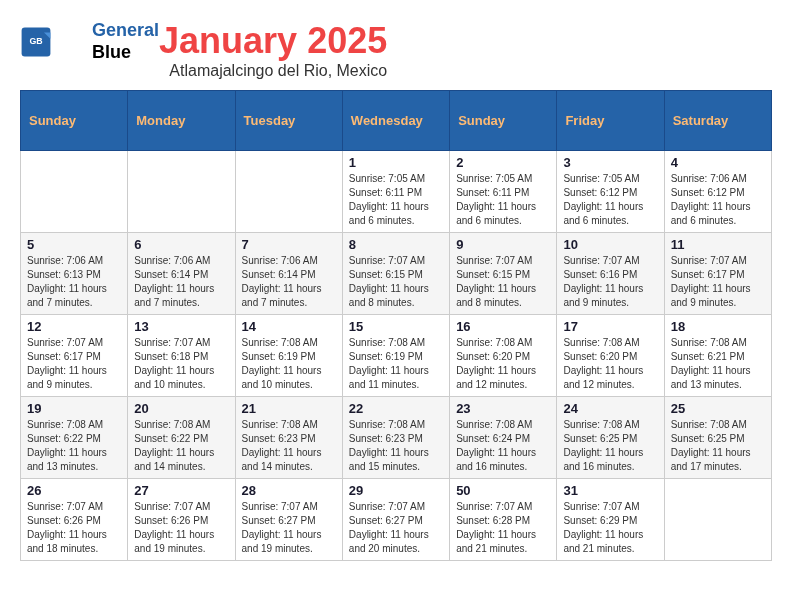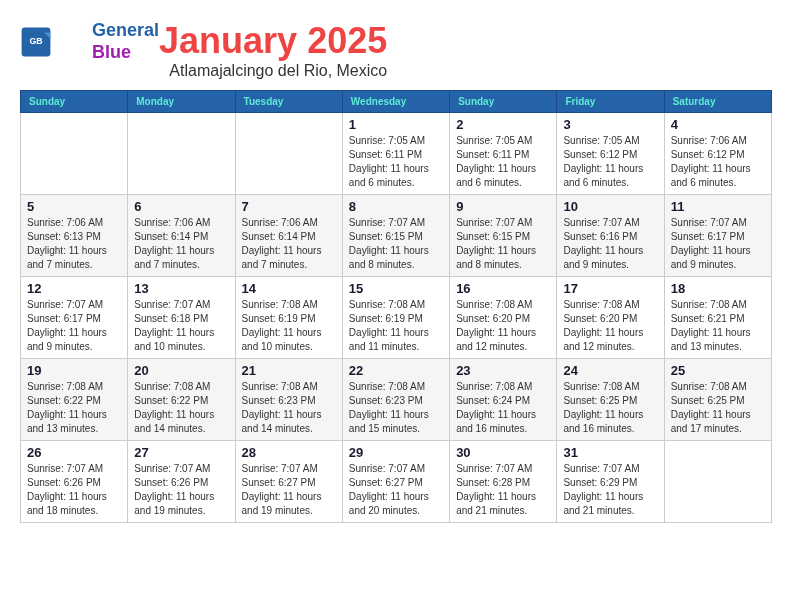--- a/index.html
+++ b/index.html
@@ -46,24 +46,24 @@
       font-size: 16px;
       color: #333;
     }
     .calendar-table {
       width: 100%;
       border-collapse: collapse;
       border: 1px solid #ccc;
     }
     .calendar-table th {
       background-color: #2563a8;
-      color: #5eead4;
+      color: #fdba74;
       text-align: left;
-      padding: 5px 8px;
-      font-size: 10px;
+      padding: 22px 8px;
+      font-size: 13px;
       border: 1px solid #1a4a8a;
     }
     .calendar-table td {
       vertical-align: top;
       border: 1px solid #ccc;
       padding: 4px 6px;
       width: calc(100% / 7);
       min-height: 80px;
       background: #fff;
     }
@@ -92,21 +92,21 @@
 <div class="header-section">
   <div class="logo-area">
     <svg class="logo-icon" viewBox="0 0 40 40">
       <rect x="2" y="2" width="36" height="36" rx="4" fill="#2563a8"></rect>
       <text x="20" y="22" text-anchor="middle" fill="white" font-size="11" font-weight="bold" font-family="Arial">GB</text>
       <polygon points="30,8 38,8 38,16" fill="#4a90d9"></polygon>
     </svg>
     <div>
       <div class="logo-text">
         <span>General</span><br>
-        <span style="color:#a21caf;">Blue</span>
+        <span style="color:#000000;">Blue</span>
       </div>
     </div>
   </div>
   <div class="title-area">
     <div class="calendar-title">January 2025</div>
     <div class="calendar-subtitle">Atlamajalcingo del Rio, Mexico</div>
   </div>
 </div>
 
 <table class="calendar-table">
@@ -331,21 +331,21 @@
 and 19 minutes.</div>
         </td>
         <td>
           <span class="day-number">29</span>
           <div class="day-info" style="white-space: pre-line;">Sunrise: 7:07 AM
 Sunset: 6:27 PM
 Daylight: 11 hours
 and 20 minutes.</div>
         </td>
         <td>
-          <span class="day-number">30</span>
+          <span class="day-number">50</span>
           <div class="day-info" style="white-space: pre-line;">Sunrise: 7:07 AM
 Sunset: 6:28 PM
 Daylight: 11 hours
 and 21 minutes.</div>
         </td>
         <td>
           <span class="day-number">31</span>
           <div class="day-info" style="white-space: pre-line;">Sunrise: 7:07 AM
 Sunset: 6:29 PM
 Daylight: 11 hours

